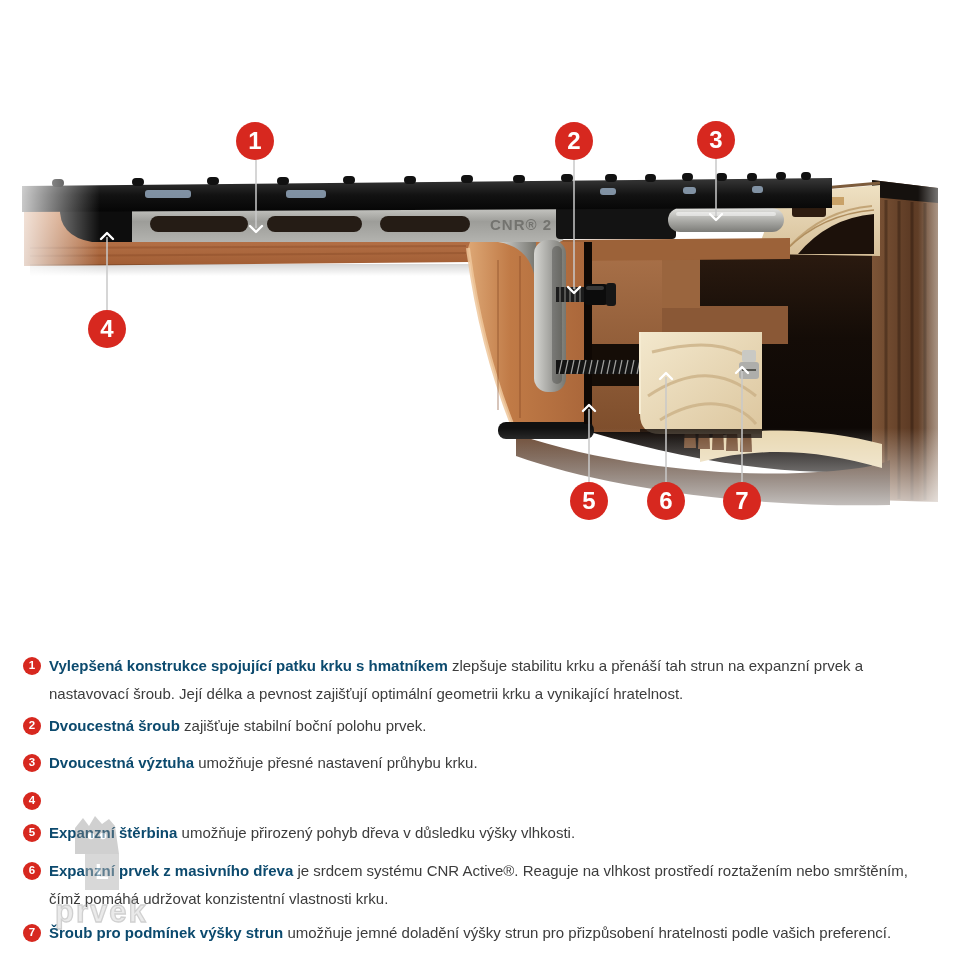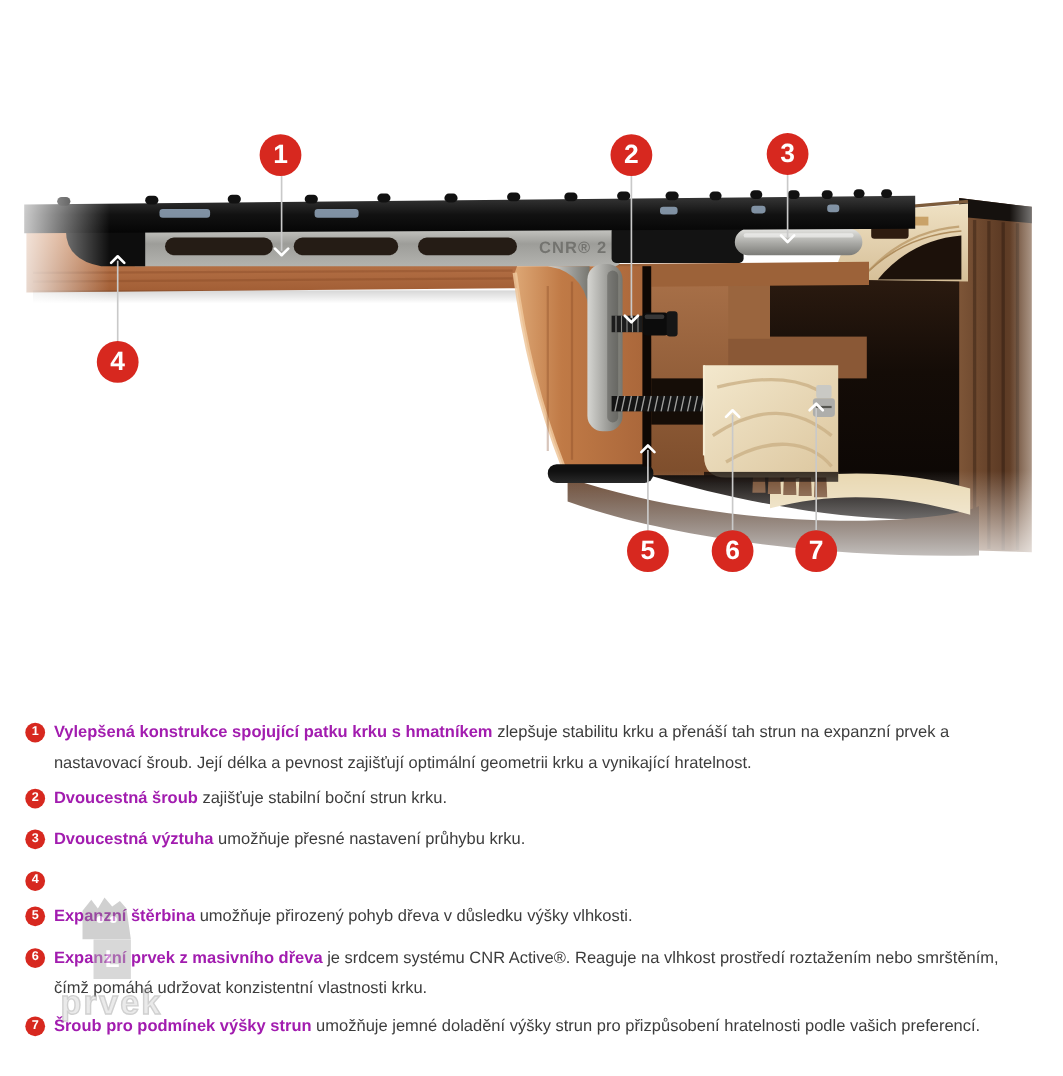--- a/index.html
+++ b/index.html
@@ -17,21 +17,21 @@
   }
   
   .legend{position:absolute;left:23px;top:652px;width:920px;color:#3c3c3c;font-size:15px;line-height:28px;}
   .legend-item{display:flex;align-items:flex-start;}
   .legend-item .badge{
     flex:0 0 auto;width:18px;height:18px;margin-top:5px;margin-right:8px;
     border-radius:50%;background:#d7281f;color:#fff;font-size:11.5px;font-weight:bold;
     display:flex;align-items:center;justify-content:center;line-height:1;
   }
   .legend-item .txt{max-width:865px;}
-  .legend-item .txt b{color:#a21caf;}
+  .legend-item .txt b{color:#0c4a6e;}
   .li-1{margin-bottom:4px;}
   .li-2{margin-bottom:9px;}
   .li-3{margin-bottom:10px;}
   .li-4{margin-bottom:9px;}
   .li-5{margin-bottom:10px;}
   .li-6{margin-bottom:6px;}
   
   .watermark{position:absolute;left:55px;top:810px;width:160px;height:125px;opacity:.5;pointer-events:none;z-index:5;}
   .wm-castle{position:absolute;left:14px;top:2px;}
   .wm-square{
@@ -318,21 +318,21 @@
   <div class="callout" style="left:647px;top:482px;">6</div>
   <div class="callout" style="left:723px;top:482px;">7</div>
 
   <div class="legend">
     <div class="legend-item li-1">
       <span class="badge">1</span>
       <span class="txt"><b>Vylepšená konstrukce spojující patku krku s hmatníkem</b><span> zlepšuje stabilitu krku a přenáší tah strun na expanzní prvek a nastavovací šroub. Její délka a pevnost zajišťují optimální geometrii krku a vynikající hratelnost.</span></span>
     </div>
     <div class="legend-item li-2">
       <span class="badge">2</span>
-      <span class="txt"><b>Dvoucestná šroub</b><span> zajišťuje stabilní boční strun krku.</span></span>
+      <span class="txt"><b>Dvoucestná šroub</b><span> zajišťuje stabilní boční polohu prvek.</span></span>
     </div>
     <div class="legend-item li-3">
       <span class="badge">3</span>
       <span class="txt"><b>Dvoucestná výztuha</b><span> umožňuje přesné nastavení průhybu krku.</span></span>
     </div>
     <div class="legend-item li-4">
       <span class="badge">4</span>
     </div>
     <div class="legend-item li-5">
       <span class="badge">5</span>

